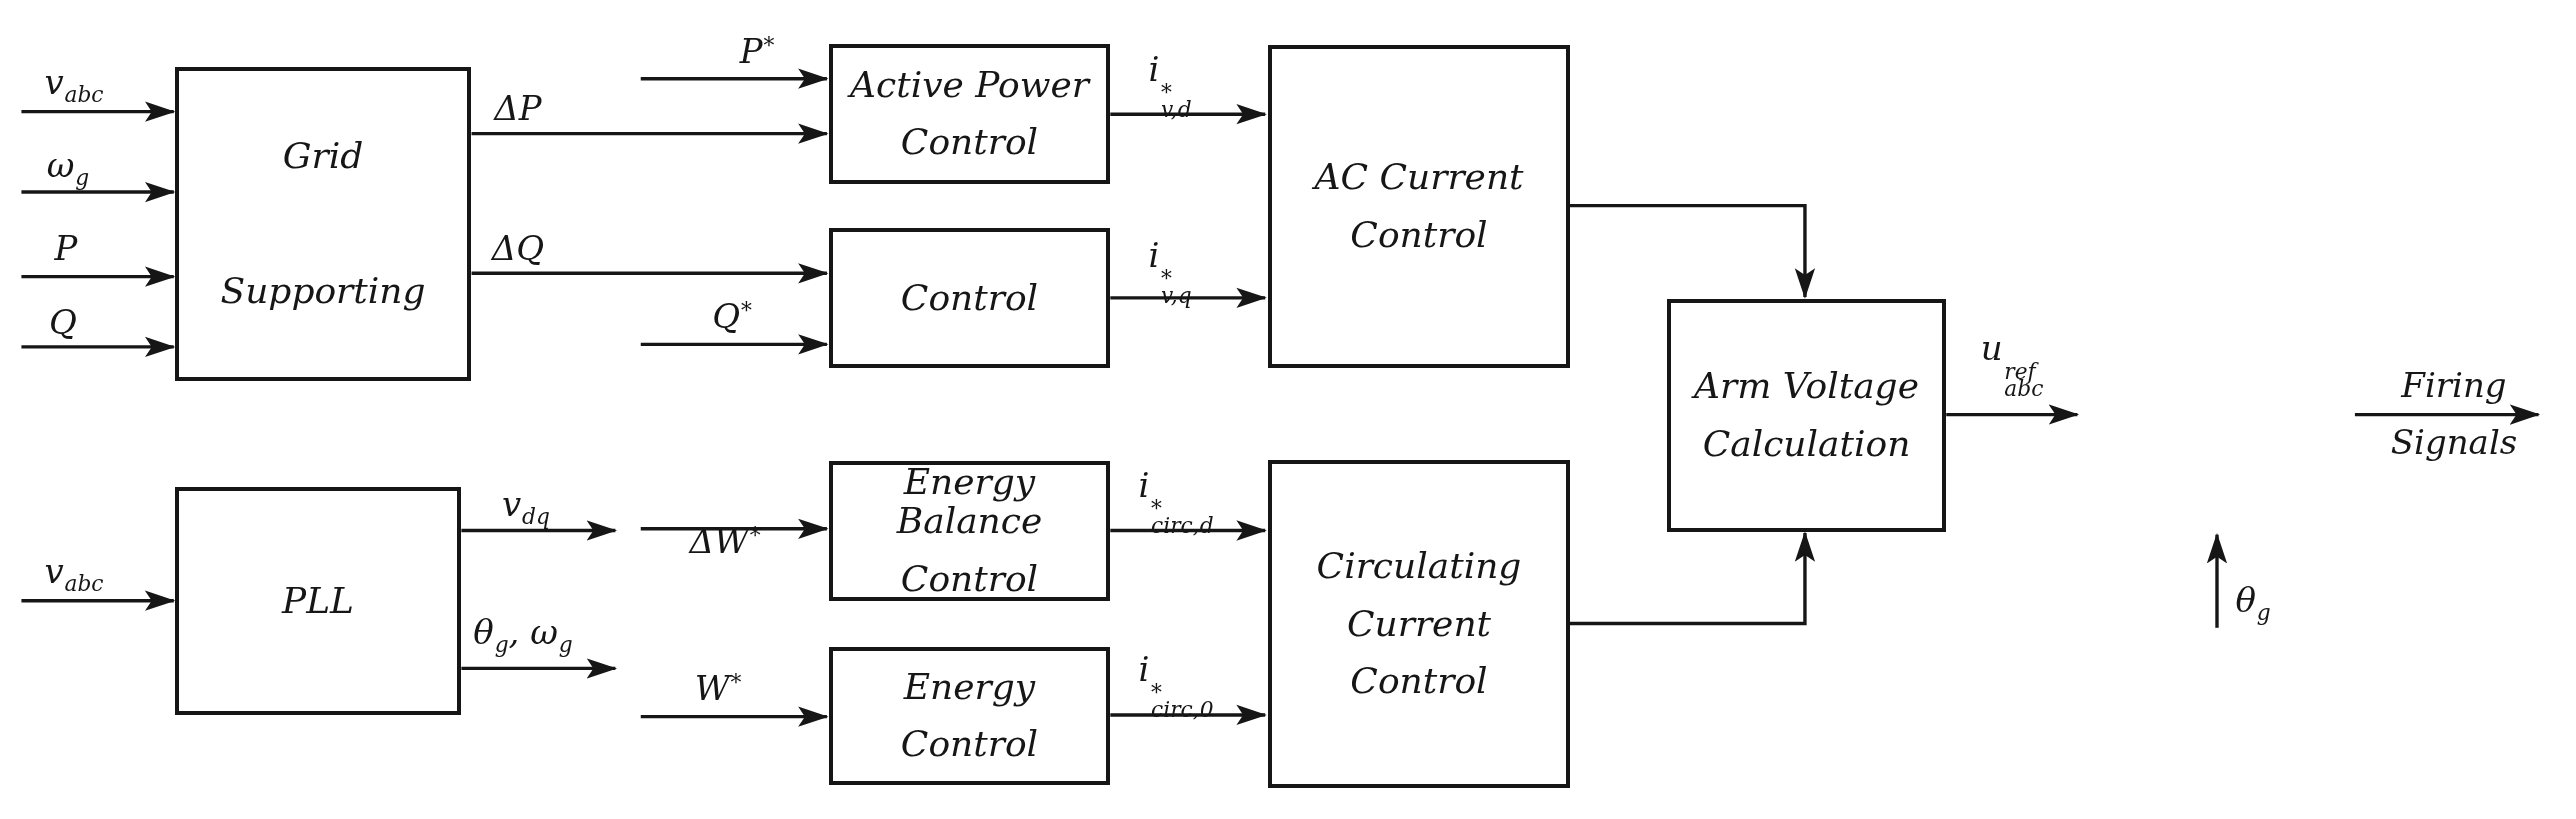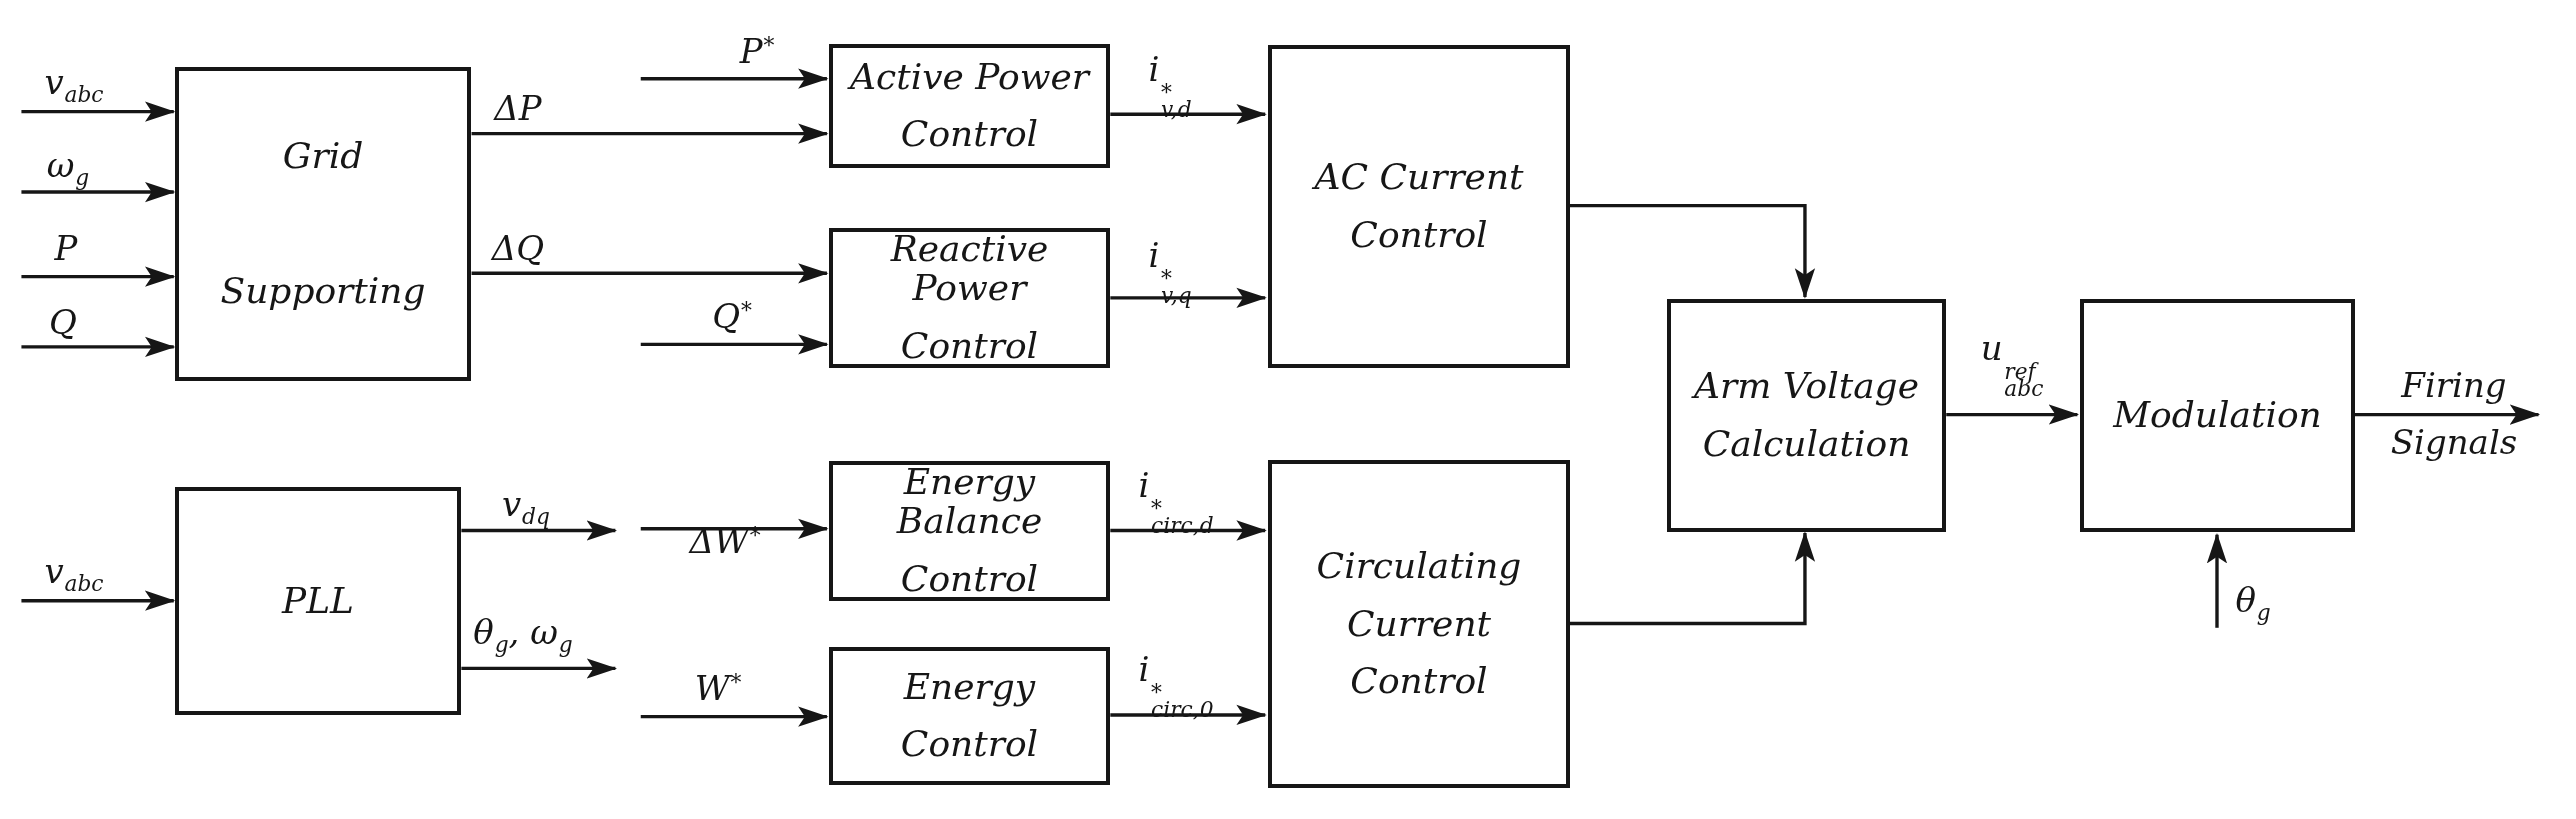--- a/index.html
+++ b/index.html
@@ -51,26 +51,25 @@
 
 <div class="stage">
 
   <div class="block gap-xl" style="left:175px;top:67px;width:296px;height:314px;">
       <div>Grid</div>
       <div>Supporting</div>
     </div>
   <div class="block" style="left:175px;top:487px;width:286px;height:228px;">
       <div>PLL</div>
     </div>
-  <div class="block" style="left:829px;top:44px;width:281px;height:124px;">
+  <div class="block" style="left:829px;top:44px;width:281px;height:140px;">
       <div>Active Power</div>
       <div>Control</div>
     </div>
   <div class="block" style="left:829px;top:228px;width:281px;height:140px;">
-      <div>Reactive Power</div>
       <div>Control</div>
     </div>
   <div class="block" style="left:829px;top:461px;width:281px;height:140px;">
       <div>Energy Balance</div>
       <div>Control</div>
     </div>
   <div class="block" style="left:829px;top:647px;width:281px;height:138px;">
       <div>Energy</div>
       <div>Control</div>
     </div>
@@ -79,23 +78,20 @@
       <div>Control</div>
     </div>
   <div class="block" style="left:1268px;top:460px;width:302px;height:328px;">
       <div>Circulating</div>
       <div>Current</div>
       <div>Control</div>
     </div>
   <div class="block" style="left:1667px;top:299px;width:279px;height:233px;">
       <div>Arm Voltage</div>
       <div>Calculation</div>
-    </div>
-  <div class="block" style="left:2080px;top:299px;width:275px;height:233px;">
-      <div>Modulation</div>
     </div>
 
   <svg class="wires" viewBox="0 0 3044 968" xmlns="http://www.w3.org/2000/svg">
     <defs>
       <marker id="arr" markerUnits="userSpaceOnUse" markerWidth="40" markerHeight="28" refX="34" refY="13" orient="auto">
         <path d="M0,1 L36,13 L0,25 L8,13 Z" fill="#161616"></path>
       </marker>
     </defs>
     <g stroke="#161616" stroke-width="4" fill="none">
       <path d="M25 132 H205" marker-end="url(#arr)"></path>

